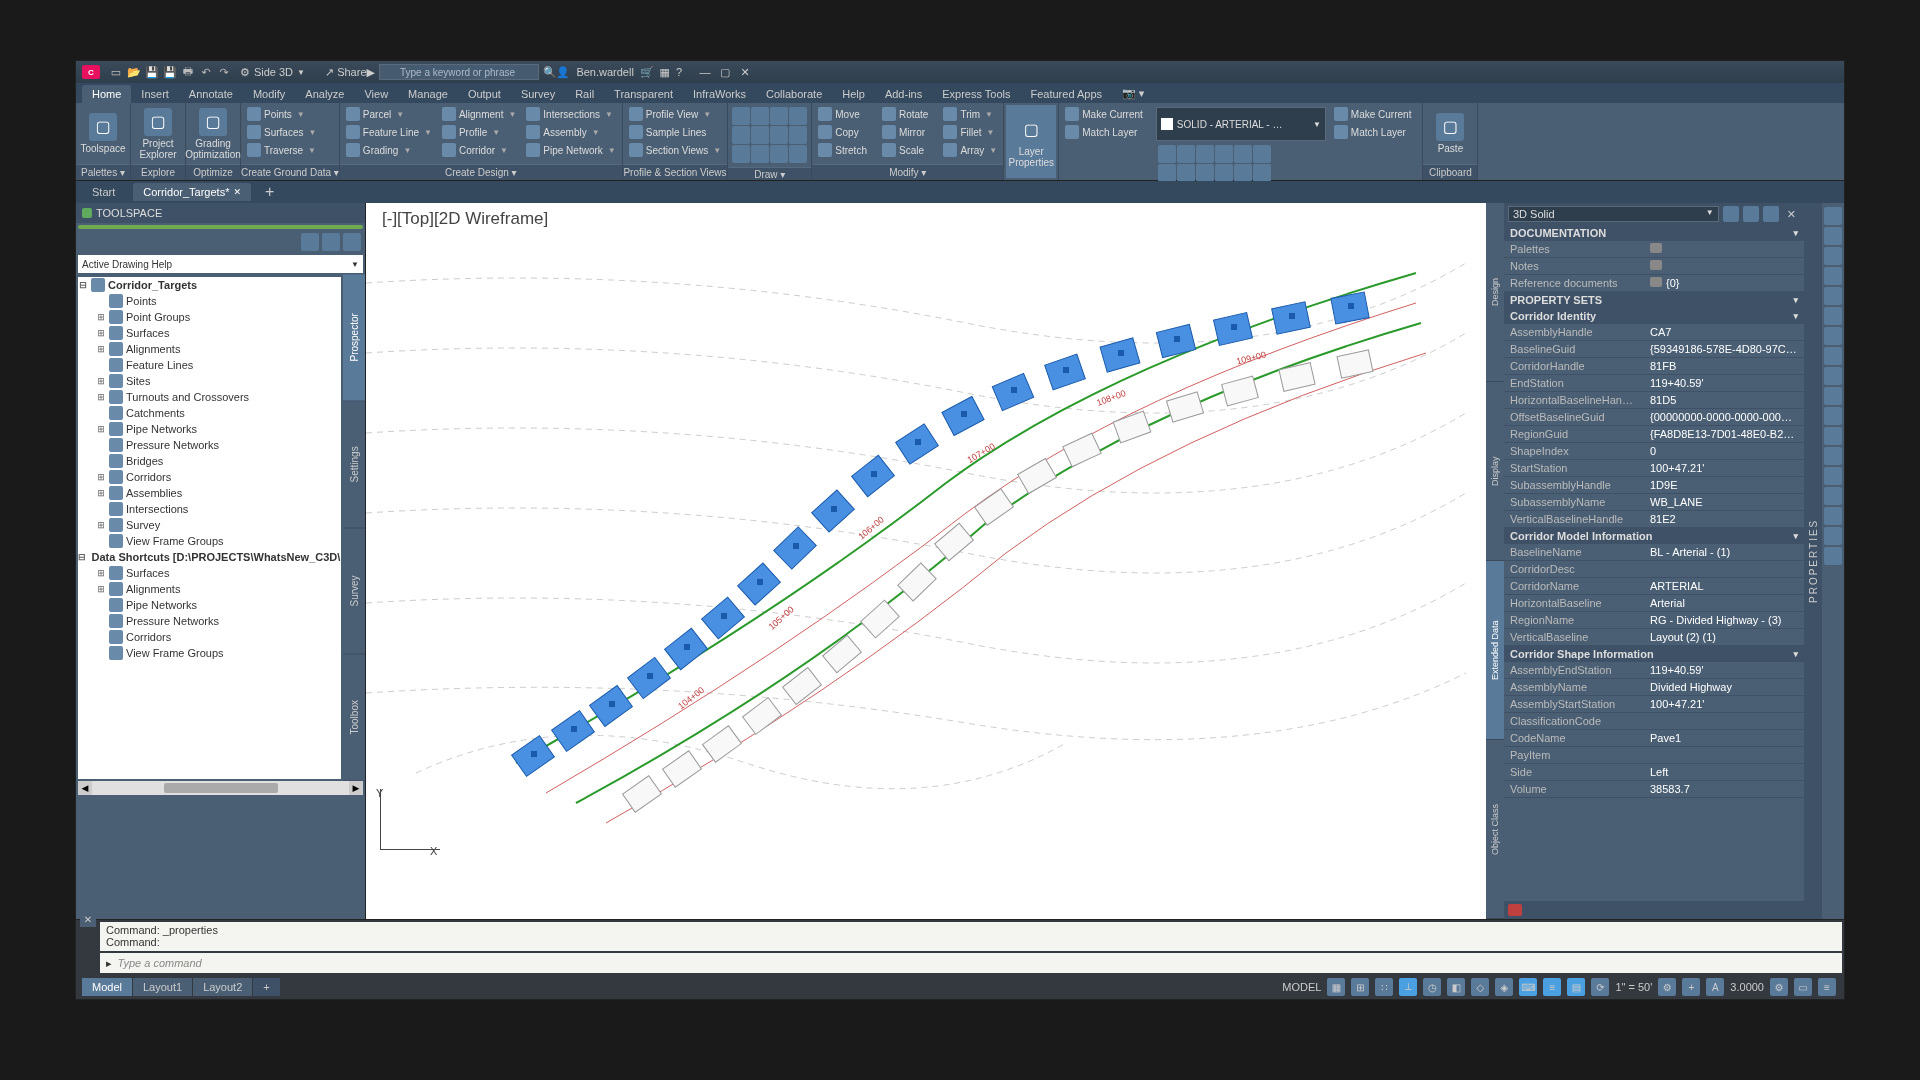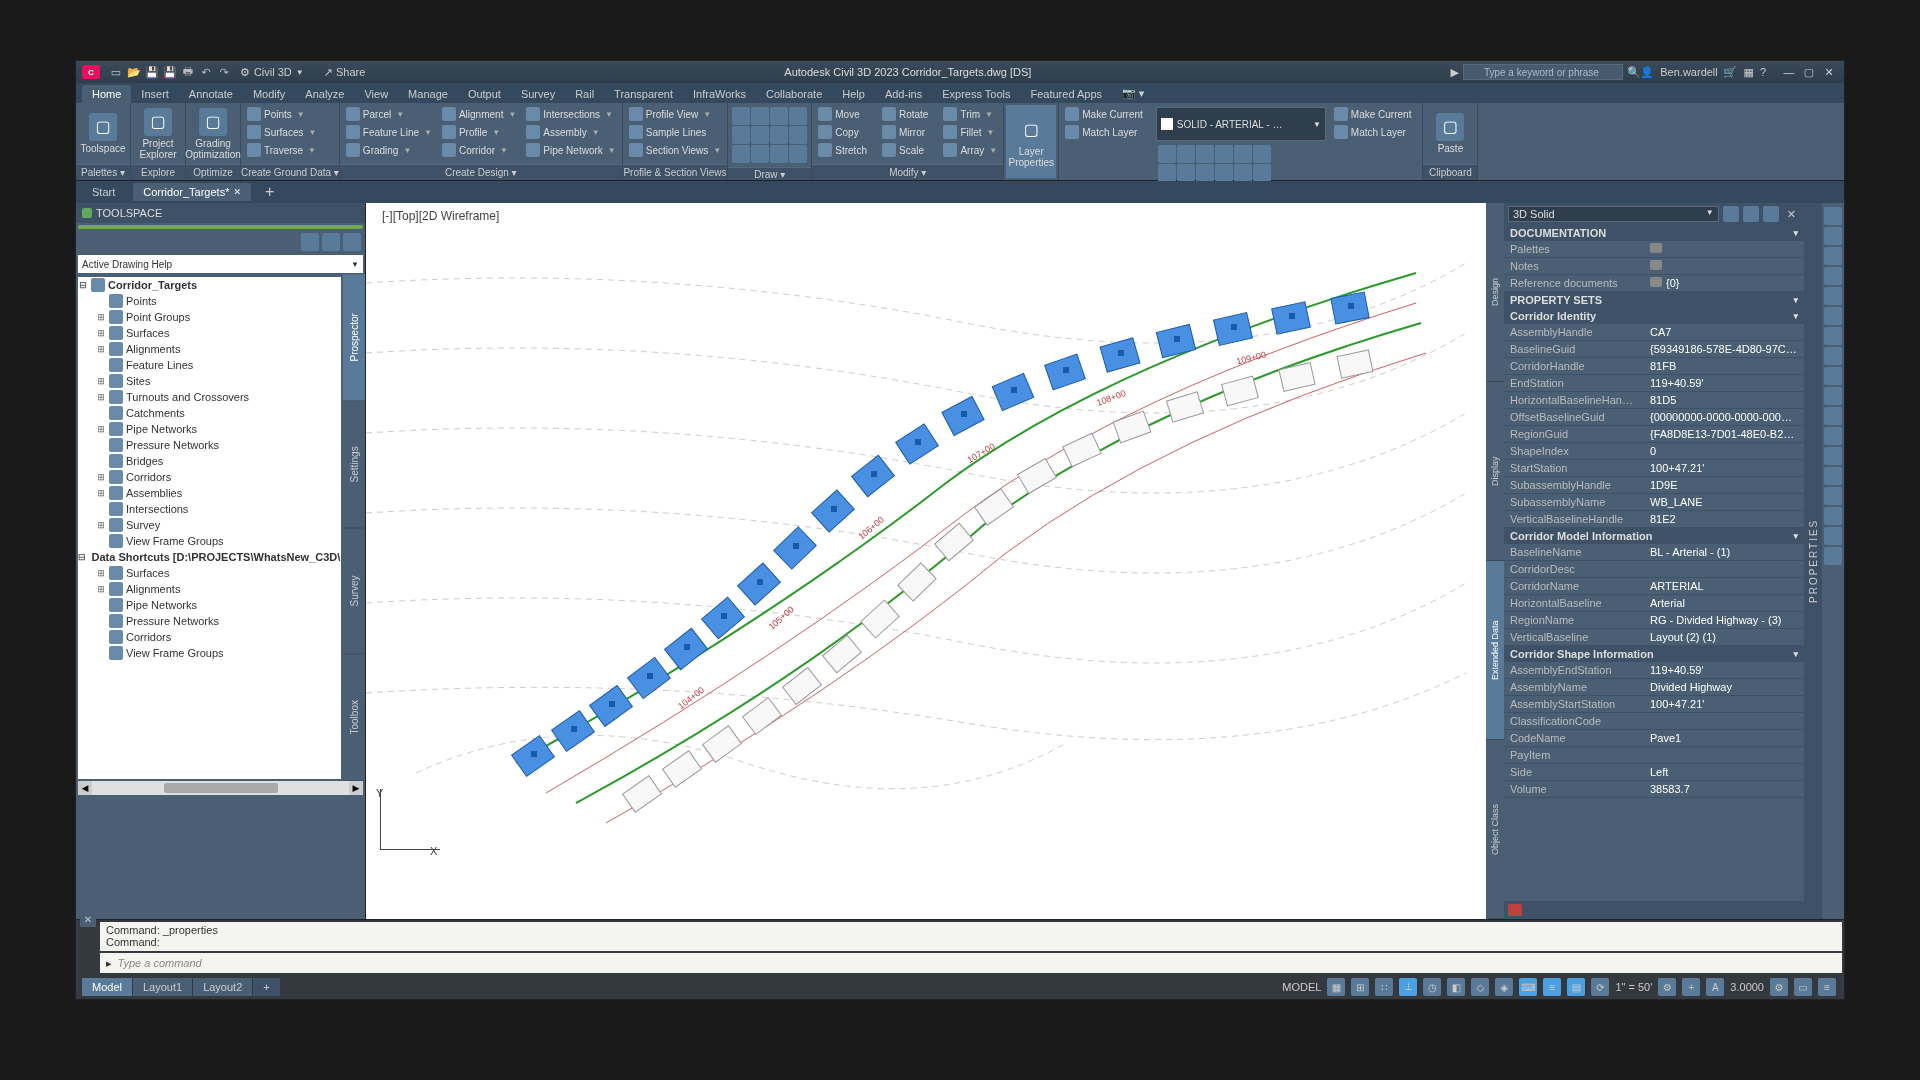--- a/index.html
+++ b/index.html
@@ -56,21 +56,21 @@
 .ts-scroll { height:14px;background:#e0e0e0;margin:0 2px;position:relative;}
 .ts-scroll .thumb{position:absolute;left:30%;width:40%;top:2px;height:10px;background:#aaa;border-radius:2px;}
 .ts-scroll .arr{position:absolute;top:0;width:14px;height:14px;background:#ccc;font-size:9px;display:flex;align-items:center;justify-content:center;}
 .ts-prev { height:120px; background:#4a5f74; margin:2px; }
 
 .vtab-strip { width:22px; background:#4a5f74; display:flex; flex-direction:column; }
 .vtab { flex:1; writing-mode:vertical-rl; transform:rotate(180deg); font-size:10px; color:#ccc; display:flex;align-items:center;justify-content:center; border-top:1px solid #3a4a5a; cursor:pointer;}
 .vtab.active { background:#5a7a9a; color:#fff; }
 
 .canvas { flex:1; background:#fff; position:relative; overflow:hidden; }
-.view-lbl { position:absolute; left:8px; top:6px; font-size:12px; color:#444;padding-left:8px; }
+.view-lbl { position:absolute; left:8px; top:6px; font-size:17px; color:#444;padding-left:8px; }
 .ucs { position:absolute; left:14px; bottom:70px; }
 .ucs-x { position:absolute; width:60px; height:1px; background:#444; left:0; top:0; }
 .ucs-y { position:absolute; width:1px; height:60px; background:#444; left:0; top:-60px; }
 .ucs-lbl { position:absolute; font-size:11px; color:#444; }
 
 .prop-panel { width:300px; background:#4a5f74; display:flex; flex-direction:column; font-size:11px; color:#ddd; }
 .prop-hdr { height:22px; display:flex; align-items:center; padding:0 4px; gap:4px; background:#3e5166;}
 .prop-hdr .sel { flex:1; background:#2f3e4c; border:1px solid #5a6a7a; padding:1px 4px; display:flex;justify-content:space-between;}
 .prop-hdr span.ic { width:16px;height:16px;background:#5a7a9a;border-radius:2px;cursor:pointer;}
 .prop-hdr .cls{cursor:pointer;color:#ccc;padding:0 4px;}
@@ -111,25 +111,24 @@
     <div class="title-qat">
       <span>▭</span>
       <span>📂</span>
       <span>💾</span>
       <span>💾</span>
       <span>🖶</span>
       <span>↶</span>
       <span>↷</span>
     </div>
     <span style="margin-left:8px">⚙</span>
-    <span style="margin-left:4px">Civil 3D</span>
+    <span style="margin-left:4px">Side 3D</span>
     <span style="margin-left:4px;font-size:8px">▼</span>
     <span style="margin-left:20px">↗</span>
     <span style="margin-left:3px">Share</span>
-    <div class="title-center">Autodesk Civil 3D 2023   Corridor_Targets.dwg [DS]</div>
     <span style="margin-right:4px">▶</span>
     <div class="title-search">
         <span>Type a keyword or phrase</span>
       </div>
     <span style="margin-left:4px">🔍</span>
     <div class="title-right">
       <span>👤</span>
       <span>Ben.wardell</span>
       <span>🛒</span>
       <span>▦</span>

